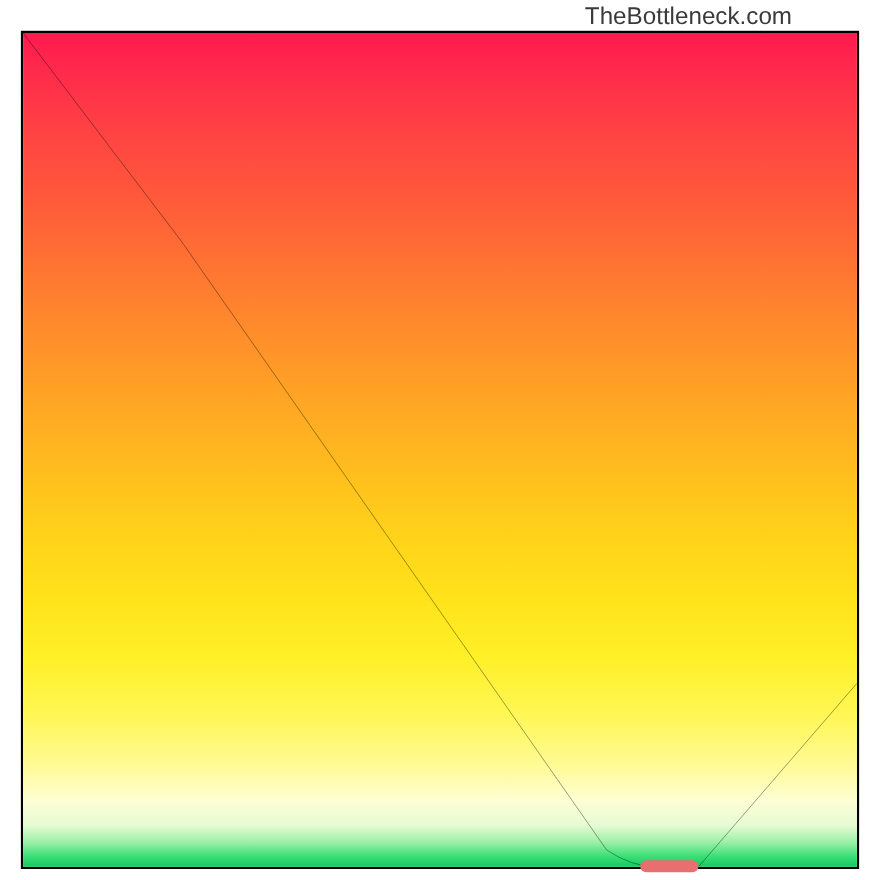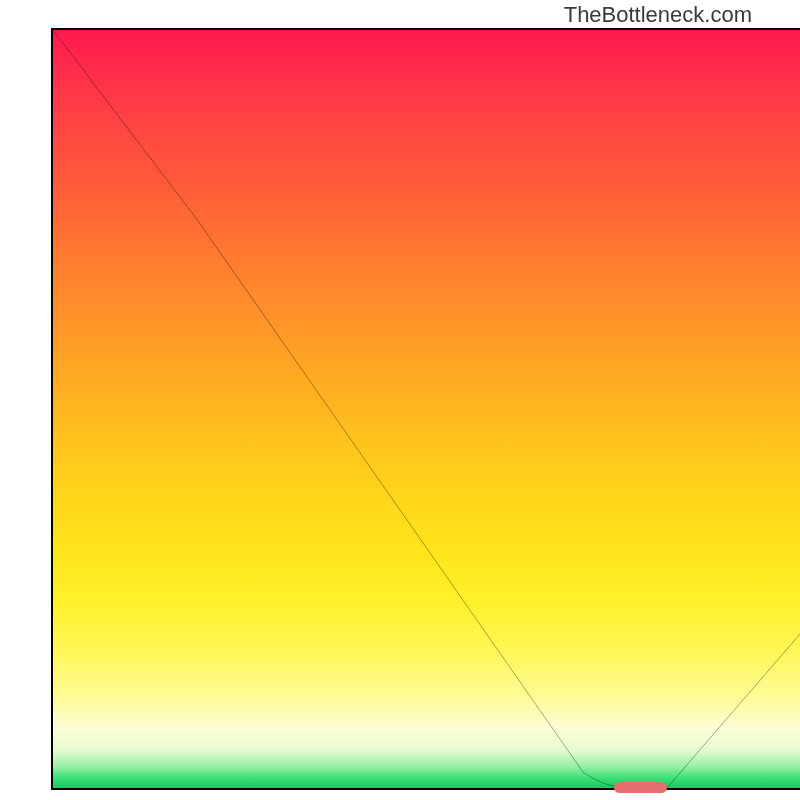--- a/index.html
+++ b/index.html
@@ -7,21 +7,20 @@
     padding: 0;
     width: 800px;
     height: 800px;
     background: #ffffff;
     font-family: Arial, Helvetica, sans-serif;
   }
   .wrap {
     position: relative;
     width: 728px;
     height: 800px;
-    margin-left: 32px;
   }
   .watermark {
     position: absolute;
     top: 2px;
     right: 8px;
     color: #3a3a3a;
     font-size: 22px;
     font-weight: 400;
     letter-spacing: 0;
     z-index: 5;

